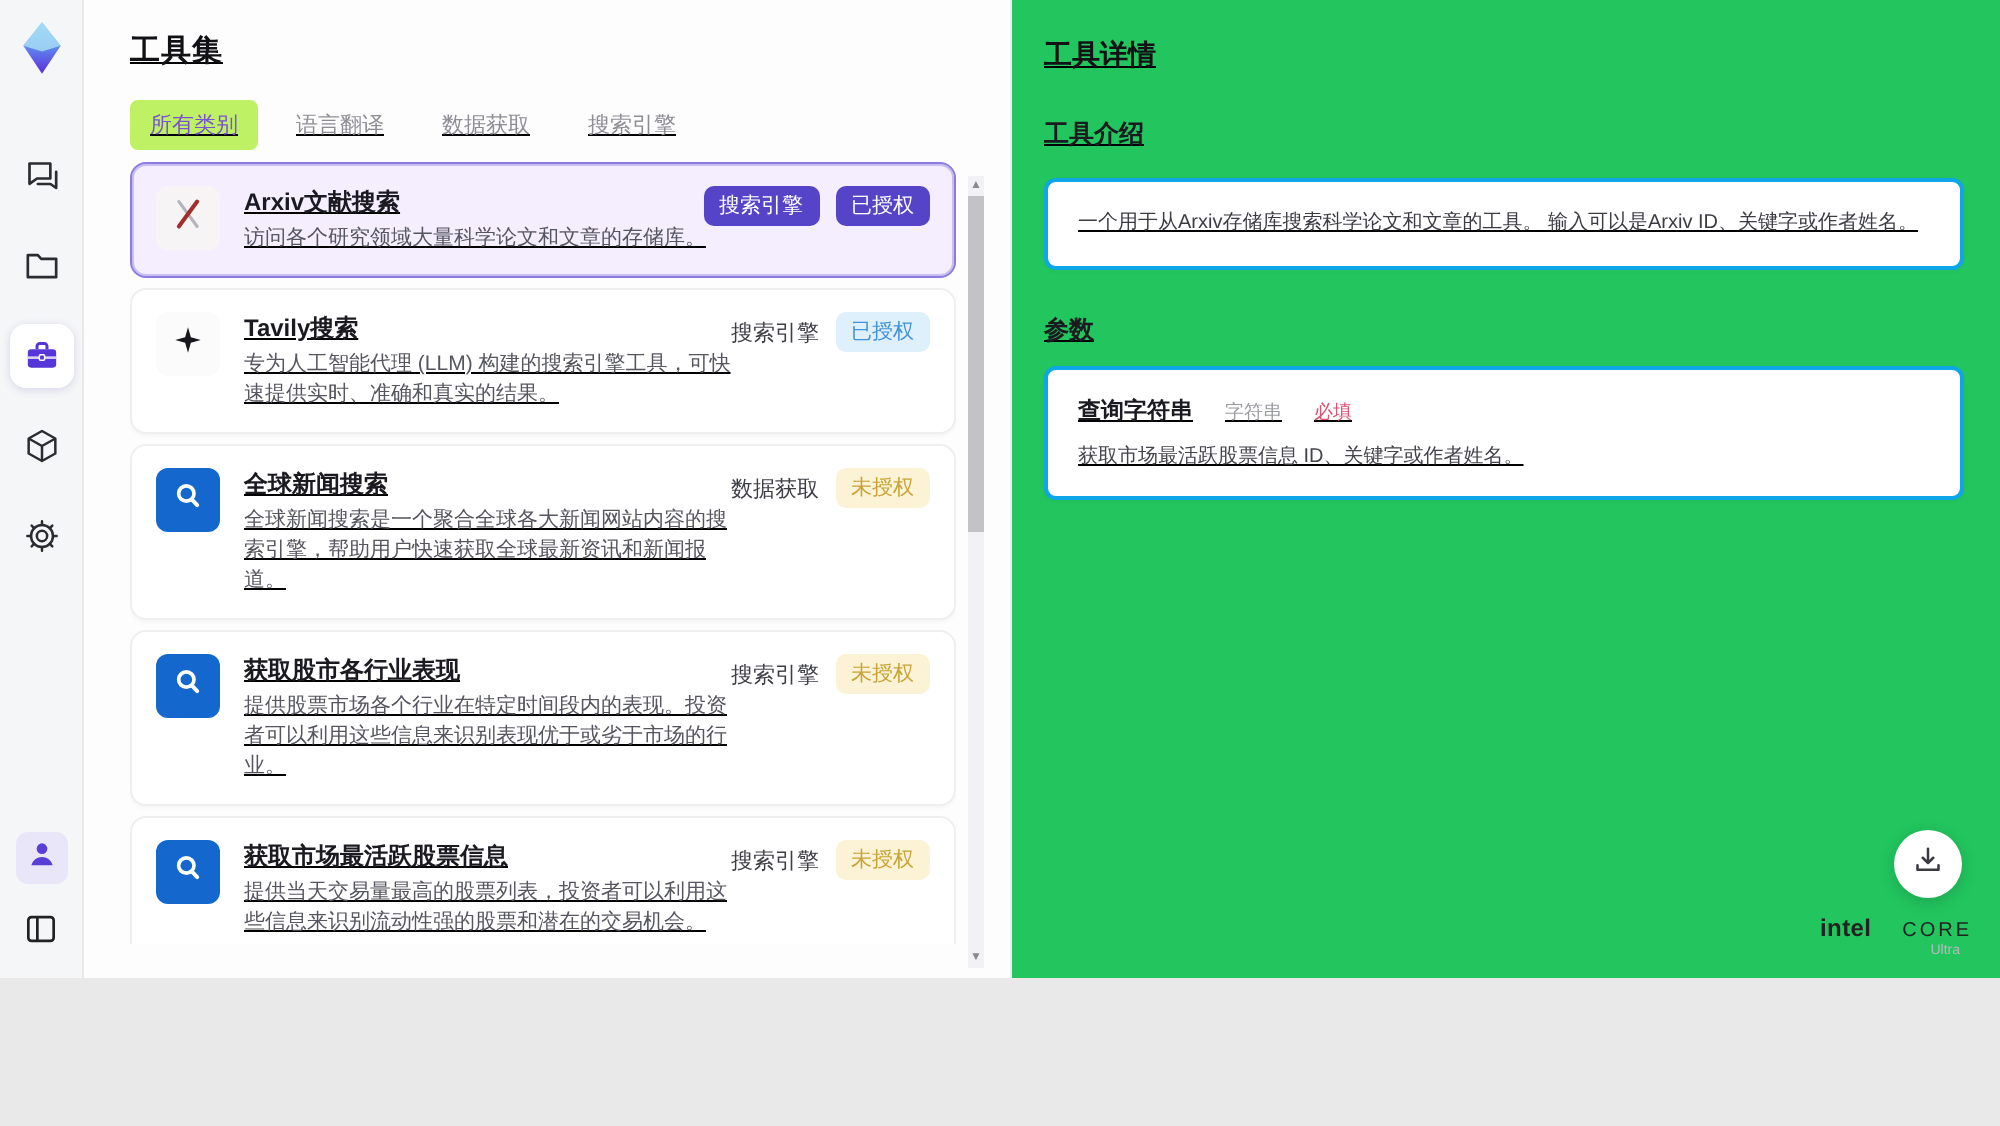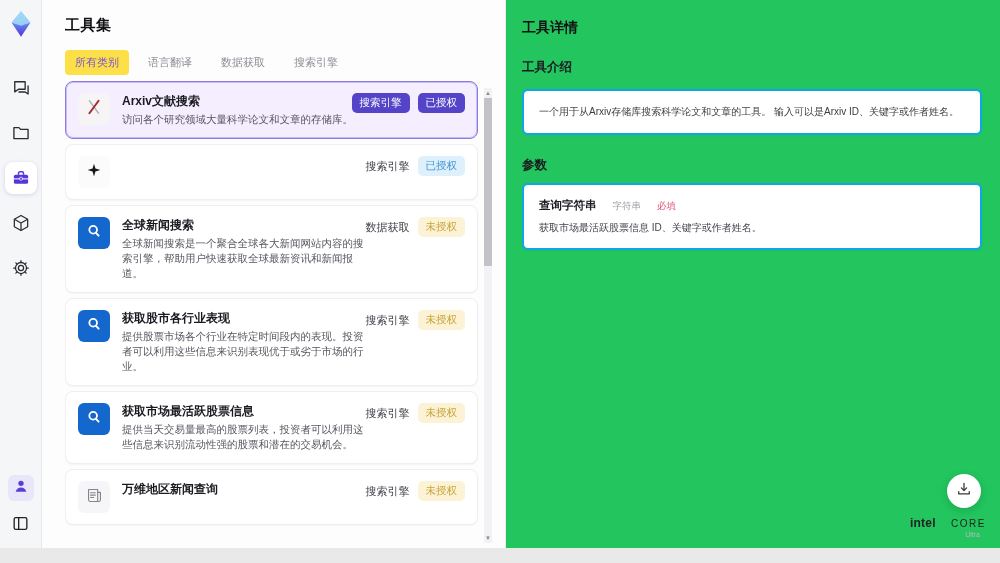--- a/index.html
+++ b/index.html
@@ -1,37 +1,37 @@
 <!DOCTYPE html>
 <html><head>
 <meta charset="utf-8">
 <style>
   * { margin:0; padding:0; box-sizing:border-box; }
   html,body { background:#e9e9e9; }
   body { font-family:"Liberation Sans","DejaVu Sans",sans-serif; }
-  .app { position:relative; width:1000px; height:548px; background:#fff; overflow:hidden; display:flex; }
+  .app { position:relative; width:1000px; height:489px; background:#fff; overflow:hidden; display:flex;text-decoration:underline; }
 
   
   .rail { width:42px; height:100%; background:#f5f6f7; border-right:1px solid #e7e8ea;
           display:flex; flex-direction:column; align-items:center; padding:10px 0 12px; flex-shrink:0; }
   .rail-logo { width:28px; height:28px; margin-bottom:34px; }
   .rail-nav { display:flex; flex-direction:column; gap:13px; align-items:center; }
   .rail-btn { width:32px; height:32px; border-radius:8px; display:flex; align-items:center; justify-content:center; cursor:pointer; }
   .rail-btn.active { background:#fff; box-shadow:0 1px 4px rgba(80,60,180,.18); }
   .rail-btn svg { display:block; }
   .rail-spacer { flex:1; }
   .rail-bottom { display:flex; flex-direction:column; gap:9px; align-items:center; }
   .user-chip { width:26px; height:26px; border-radius:6px; background:#eae6fa; display:flex; align-items:center; justify-content:center; }
 
   
   .left-panel { width:463px; height:100%; background:#fdfdfe; padding:16px 0 0 23px; position:relative; flex-shrink:0; }
   .lp-title { font-size:15px; font-weight:bold; color:#121216; letter-spacing:.5px; }
   .lp-tabs { display:flex; gap:9px; margin-top:15px; }
   .lp-tab { font-size:11px; color:#8d8d95; padding:5px 10px; border-radius:4px; cursor:pointer; white-space:nowrap; }
-  .lp-tab.active { background:#fde047; color:#7a52d4; }
+  .lp-tab.active { background:#bef264; color:#7a52d4; }
   .tool-list { margin-top:6px; width:413px; display:flex; flex-direction:column; gap:5px; overflow:hidden;
                height:calc(100% - 82px); }
   .tool-card { position:relative; background:#fff; border:1px solid #efeff2; border-radius:8px;
                padding:11px 12px; display:flex; gap:12px; box-shadow:0 1px 2px rgba(0,0,0,.04); cursor:pointer; flex-shrink:0; }
   .tool-card.selected { background:#f4eefe; border:1px solid #8a7ce0; box-shadow:0 0 0 1px #c9bdf2 inset; }
   .tool-icon { width:32px; height:32px; border-radius:6px; display:flex; align-items:center; justify-content:center; flex-shrink:0; overflow:hidden; }
   .tool-icon.arxiv { background:#f6f4f5; }
   .tool-icon.tavily { background:#fbfbfc; }
   .tool-icon.search-blue { background:#1467cc; }
   .tool-icon.news { background:#f6f6f8; }
@@ -189,20 +189,24 @@
         <div class="tool-card">
     <div class="tool-icon tavily">
 
       <span class="ic">
         <svg width="18" height="18" viewBox="0 0 24 24">
           <path d="M12 3.5l1.9 6.6L20.5 12l-6.6 1.9L12 20.5l-1.9-6.6L3.5 12l6.6-1.9z" fill="#17171c"></path>
         </svg>
       </span>
 
     </div>
+    <div class="tool-body">
+      <div class="tool-name">Tavily搜索</div>
+      <div class="tool-desc">专为人工智能代理 (LLM) 构建的搜索引擎工具，可快速提供实时、准确和真实的结果。</div>
+    </div>
     <div class="tool-badges">
       <span class="cat">搜索引擎</span>
       <span class="badge badge-blue">已授权</span>
     </div>
   </div>
         <div class="tool-card">
     <div class="tool-icon search-blue">
 
       <span class="ic">
         <svg width="20" height="20" viewBox="0 0 24 24" fill="none" stroke="#fff" stroke-linecap="round">

